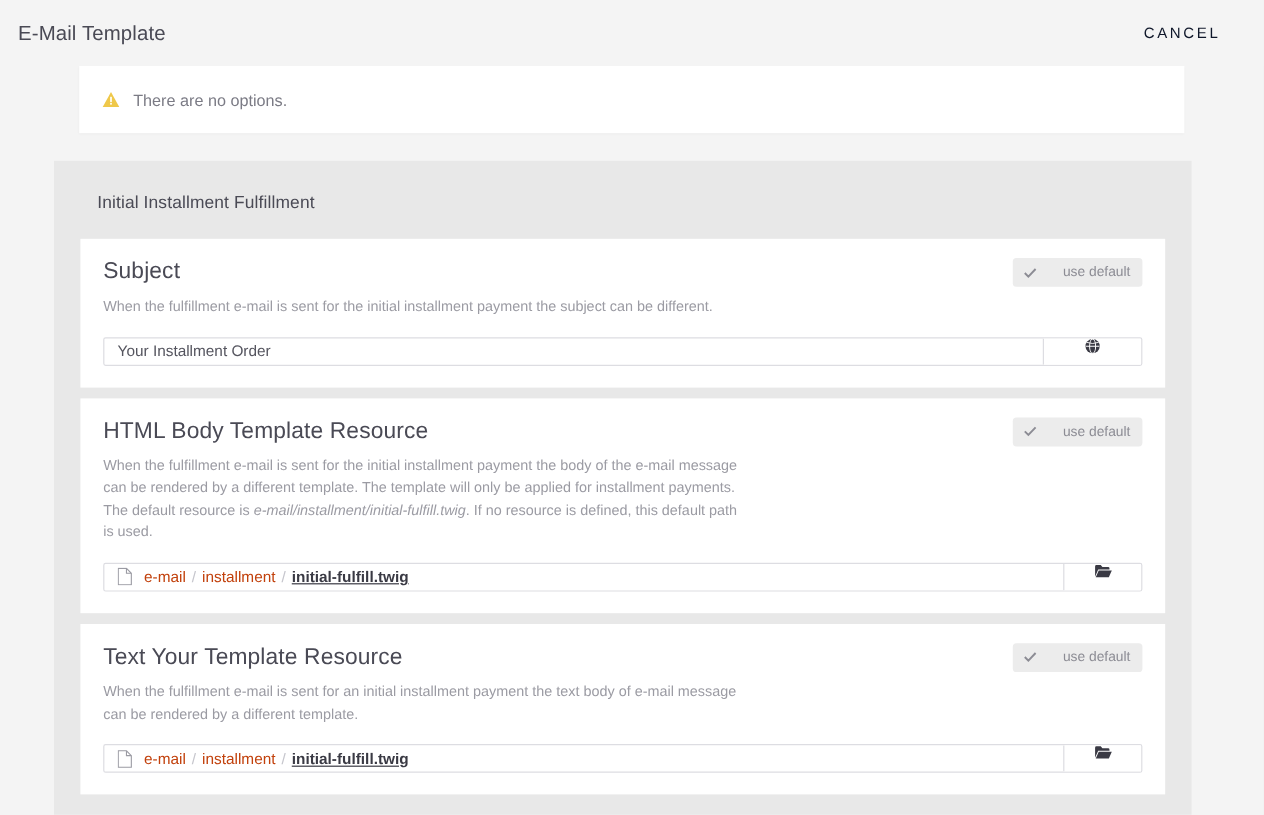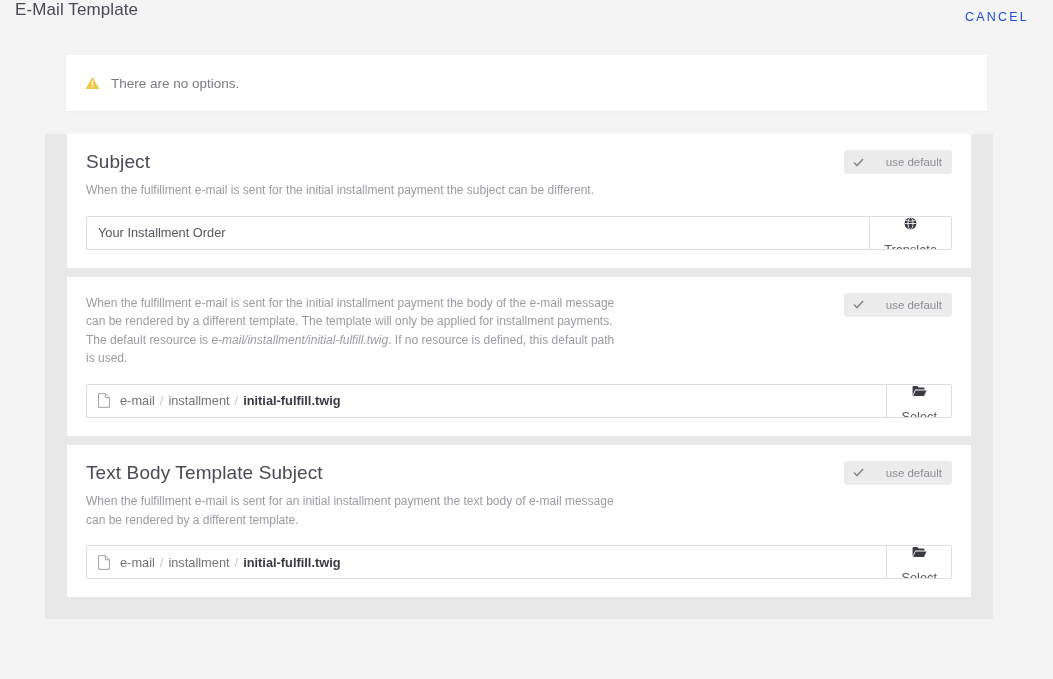--- a/index.html
+++ b/index.html
@@ -10,39 +10,39 @@
     font-family: "Liberation Sans", sans-serif;
     overflow: hidden;
   }
 
   
   .header {
     position: relative;
     height: 55px;
     background: #f4f4f4;
     display: flex;
-    align-items: flex-start;
-    padding: 0 4px 0 15px;
+    align-items: center;
+    padding: 0 16px 0 15px;
   }
   .page-title {
     font-size: 17px;
     color: #4a4a55;
     font-weight: 400;
     letter-spacing: 0.1px;
   }
   .header-actions {
     margin-left: auto;
     display: flex;
     align-items: center;
     gap: 0px;
   }
   .cancel-btn {
     font-size: 12.5px;
     letter-spacing: 2.2px;
-    color: #1d4ed8;
+    color: #0f172a;
     background: transparent;
     border: none;
     padding: 10px 20px;
     cursor: pointer;
     font-family: "Liberation Sans", sans-serif;
   }
   .save-btn {
     margin-left: 22px;
     background: #58c0ee;
     color: #ffffff;
@@ -133,21 +133,21 @@
     cursor: pointer;
     white-space: nowrap;
   }
   .use-default svg { display:block; }
 
   
   .input-row {
     display: flex;
     border: 1px solid #dddde2;
     border-radius: 2px;
-    height: 34px;
+    height: 24px;
     background: #fff;
     overflow: hidden;
   }
   .input-main {
     flex: 1;
     display: flex;
     align-items: center;
     padding: 0 11px;
     font-size: 12.8px;
     color: #55555f;
@@ -165,23 +165,23 @@
     color: #55555f;
     cursor: pointer;
     background: #fff;
     white-space: nowrap;
     flex-direction: column;
   }
   .input-addon svg { display:block; }
 
   
   .path-icon { margin-right: 10px; display:flex; align-items:center; }
-  .path-seg  { color: #737373; font-size: 12.8px; }
+  .path-seg  { color: #c2410c; font-size: 12.8px; }
   .path-sep  { color: #c6c6cd; margin: 0 5px; font-size: 12.8px; }
-  .path-last { color: #3a3a44; font-weight: bold; font-size: 12.8px; }
+  .path-last { color: #3a3a44; font-weight: bold; font-size: 12.8px; text-decoration: underline; }
 </style>
 </head>
 <body>
 
 <div class="header">
   <div class="page-title">E-Mail Template</div>
   <div class="header-actions">
     <button class="cancel-btn">CANCEL</button>
   </div>
 </div>
@@ -193,20 +193,21 @@
         <path d="M8 0.8 L15.4 14 L0.6 14 Z" fill="#efc84a"></path>
         <rect x="7.25" y="5" width="1.5" height="4.6" fill="#ffffff"></rect>
         <rect x="7.25" y="10.4" width="1.5" height="1.6" fill="#ffffff"></rect>
       </svg>
     </span>
     <span class="alert-text">There are no options.</span>
   </div>
 </div>
 
 <div class="panel">
+  <div class="panel-header">Initial Installment Fulfillment</div>
   <div class="panel-body">
 
     <div class="card">
       <div class="use-default">
         <span>
           <svg width="11" height="9" viewBox="0 0 12 10">
             <path d="M1 5 L4.3 8.3 L11 1.3" stroke="#8c8c94" stroke-width="1.8" fill="none"></path>
           </svg>
         </span>
         <span>use default</span>
@@ -234,20 +235,21 @@
     <div class="card">
       <div class="use-default">
         <span>
           <svg width="11" height="9" viewBox="0 0 12 10">
             <path d="M1 5 L4.3 8.3 L11 1.3" stroke="#8c8c94" stroke-width="1.8" fill="none"></path>
           </svg>
         </span>
         <span>use default</span>
       </div>
 
+      <div class="card-title">HTML Body Template Resource</div>
       <div class="card-desc"><span>When the fulfillment e-mail is sent for the initial installment payment the body of the e-mail message can be rendered by a different template. The template will only be applied for installment payments. The default resource is </span><span class="ital">e-mail/installment/initial-fulfill.twig</span><span>. If no resource is defined, this default path is used.</span></div>
 
       <div class="input-row">
         <div class="input-main">
           <span class="path-icon">
             <svg width="12" height="15" viewBox="0 0 13 16">
               <path d="M0.6 0.6 H8 L12.4 5 V15.4 H0.6 Z" fill="#ffffff" stroke="#9b9ba3" stroke-width="1"></path>
               <path d="M8 0.8 V5 H12.2" fill="none" stroke="#9b9ba3" stroke-width="1"></path>
             </svg>
           </span>
@@ -272,21 +274,21 @@
     <div class="card">
       <div class="use-default">
         <span>
           <svg width="11" height="9" viewBox="0 0 12 10">
             <path d="M1 5 L4.3 8.3 L11 1.3" stroke="#8c8c94" stroke-width="1.8" fill="none"></path>
           </svg>
         </span>
         <span>use default</span>
       </div>
 
-      <div class="card-title">Text Body Template Subject</div>
+      <div class="card-title">Text Your Template Resource</div>
       <div class="card-desc"><span>When the fulfillment e-mail is sent for an initial installment payment the text body of e-mail message can be rendered by a different template.</span></div>
 
       <div class="input-row">
         <div class="input-main">
           <span class="path-icon">
             <svg width="12" height="15" viewBox="0 0 13 16">
               <path d="M0.6 0.6 H8 L12.4 5 V15.4 H0.6 Z" fill="#ffffff" stroke="#9b9ba3" stroke-width="1"></path>
               <path d="M8 0.8 V5 H12.2" fill="none" stroke="#9b9ba3" stroke-width="1"></path>
             </svg>
           </span>

